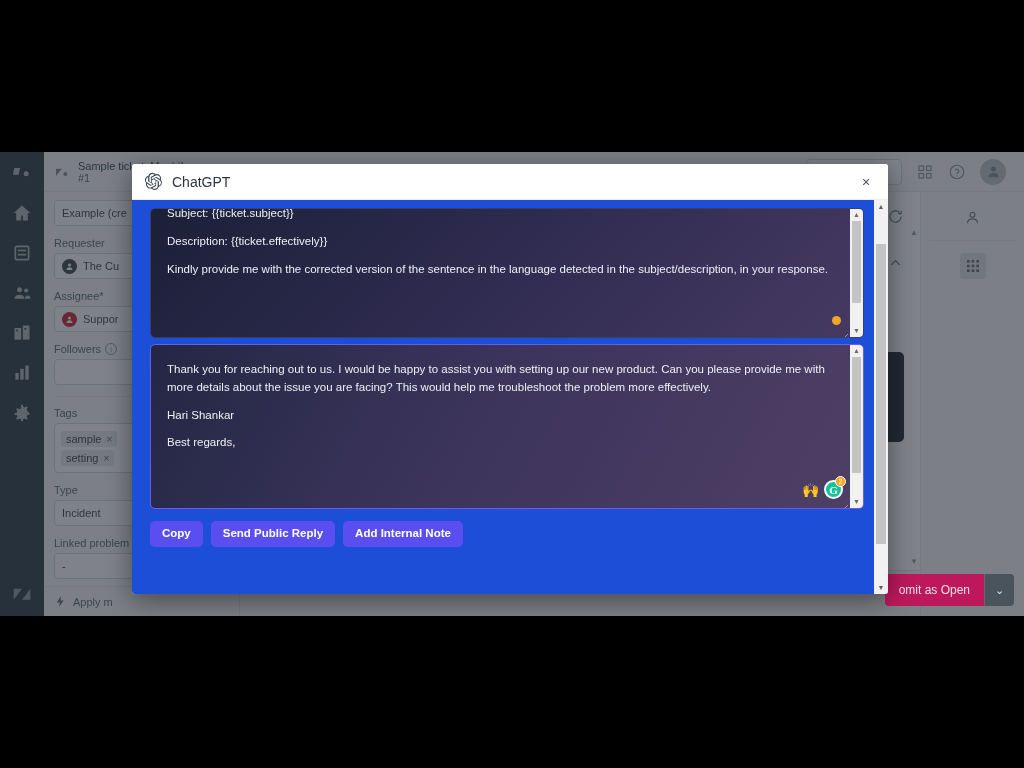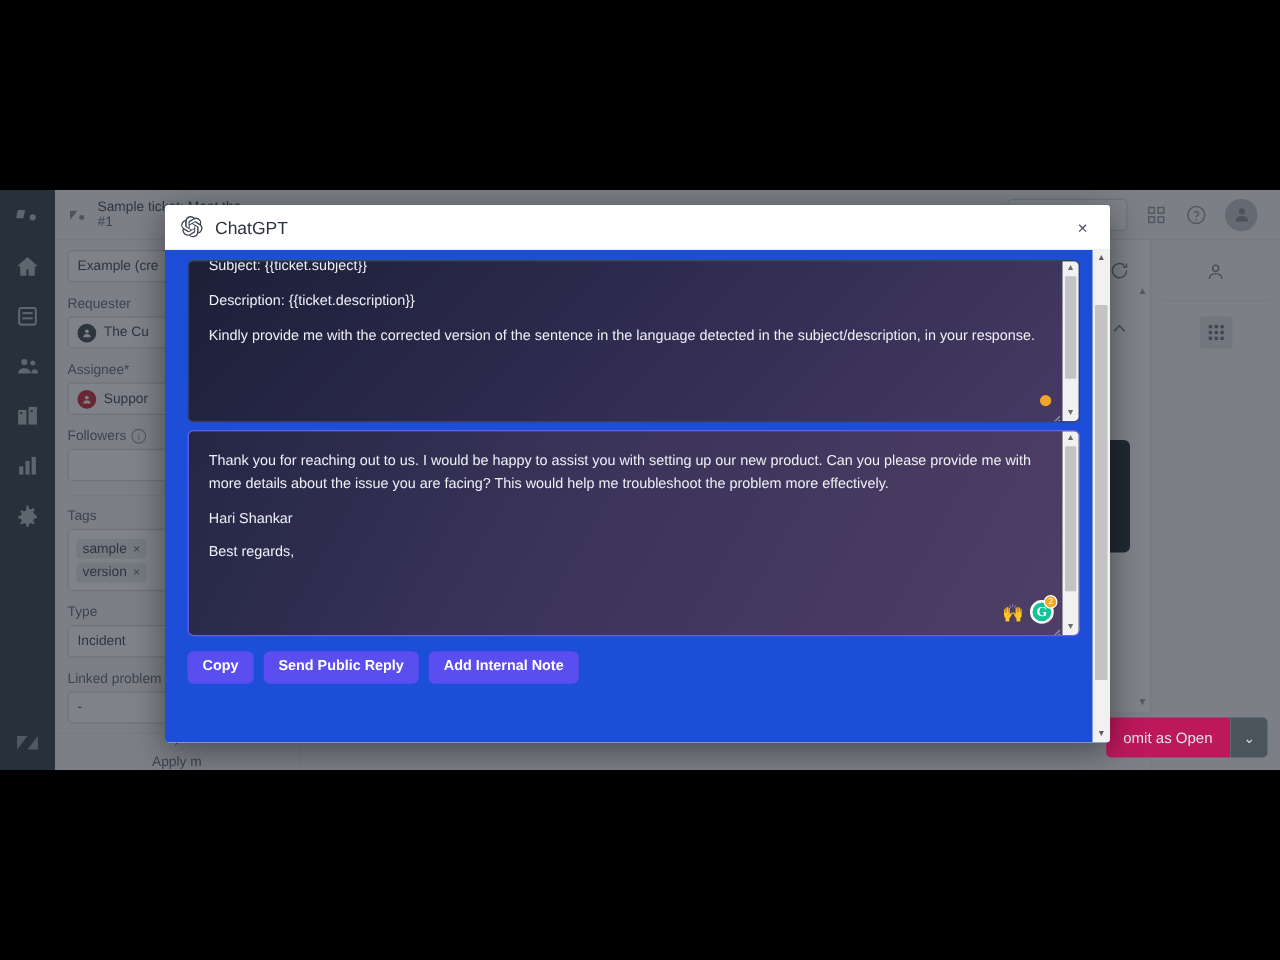--- a/index.html
+++ b/index.html
@@ -60,21 +60,21 @@
   .mini-av svg { width: 9px; height: 9px; fill: #fff; }
   .mini-av.red { background: #cc3340; }
   .info-ic { width: 12px; height: 12px; border: 1px solid #9aa3a8; border-radius: 50%; font-size: 8px;
     color: #9aa3a8; display: inline-flex; align-items: center; justify-content: center; }
   .divider-line { height: 1px; background: #e9ebed; margin: 10px 0; }
   .tagbox { border: 1px solid #d8dcde; border-radius: 4px; background: #fff; padding: 5px 6px; }
   .tag { display: inline-flex; align-items: flex-end; gap: 5px; background: #e9ebed; border-radius: 3px;
     font-size: 11px; color: #49545c; padding: 2px 5px; margin: 1px 0; }
   .tag .x { color: #68737d; font-size: 10px; }
   .macro-bar { position: absolute; left: 0; right: 0; bottom: 0; height: 30px; border-top: 1px solid #e9ebed;
-    display: flex; align-items: center; gap: 6px; padding: 0 10px; font-size: 11px; color: #68737d; background: #f8f9f9; flex-direction: column; }
+    display: flex; align-items: center; gap: 6px; padding: 0 10px; font-size: 11px; color: #68737d; background: #f8f9f9; }
   .macro-bar svg { width: 13px; height: 13px; fill: #68737d; }
 
   .zd-center { position: absolute; left: 196px; right: 104px; top: 40px; bottom: 0; background: #fff; }
   .zd-center-tools { position: absolute; right: 16px; top: 16px; display: flex; flex-direction: column; gap: 30px; align-items: center; }
   .zd-center-tools svg { width: 17px; height: 17px; fill: none; stroke: #49545c; stroke-width: 1.6; opacity: .75; }
   .composer-box { position: absolute; left: 16px; right: 16px; top: 160px; height: 90px; background: #2f3941; border-radius: 5px; }
   .zd-center-footer { position: absolute; left: 0; right: 0; bottom: 0; height: 46px; border-top: 1px solid #e9ebed; background: #f8f9f9; }
   .center-scroll { position: absolute; right: 2px; top: 36px; bottom: 50px; width: 8px; }
   .center-scroll .ar { font-size: 8px; color: #9aa3a8; text-align: center; }
 
@@ -306,21 +306,21 @@
         <div class="divider-line"></div>
 
         <div class="fld">
           <div class="fld-label">Tags</div>
           <div class="tagbox">
             <div class="tag">
               <span>sample</span>
               <span class="x">×</span>
             </div><br>
             <div class="tag">
-              <span>version</span>
+              <span>setting</span>
               <span class="x">×</span>
             </div>
           </div>
         </div>
 
         <div class="fld">
           <div class="fld-label">Type</div>
           <div class="fld-box">
             <span>Incident</span>
           </div>
@@ -401,21 +401,21 @@
       <span class="modal-title">ChatGPT</span>
       <span class="modal-close">×</span>
     </div>
 
     <div class="modal-body">
       <div class="body-inner">
 
         <div class="ta prompt">
           <div class="ta-text">
             <p>Subject: {{ticket.subject}}</p>
-            <p>Description: {{ticket.description}}</p>
+            <p>Description: {{ticket.effectively}}</p>
             <p>Kindly provide me with the corrected version of the sentence in the language detected in the subject/description, in your response.</p>
           </div>
           <div class="dot-orange"></div>
           <div class="ta-sb">
             <div class="up">▲</div>
             <div class="thumb"></div>
             <div class="dn">▼</div>
           </div>
           <span class="resize-grip">
             <svg viewBox="0 0 9 9">

